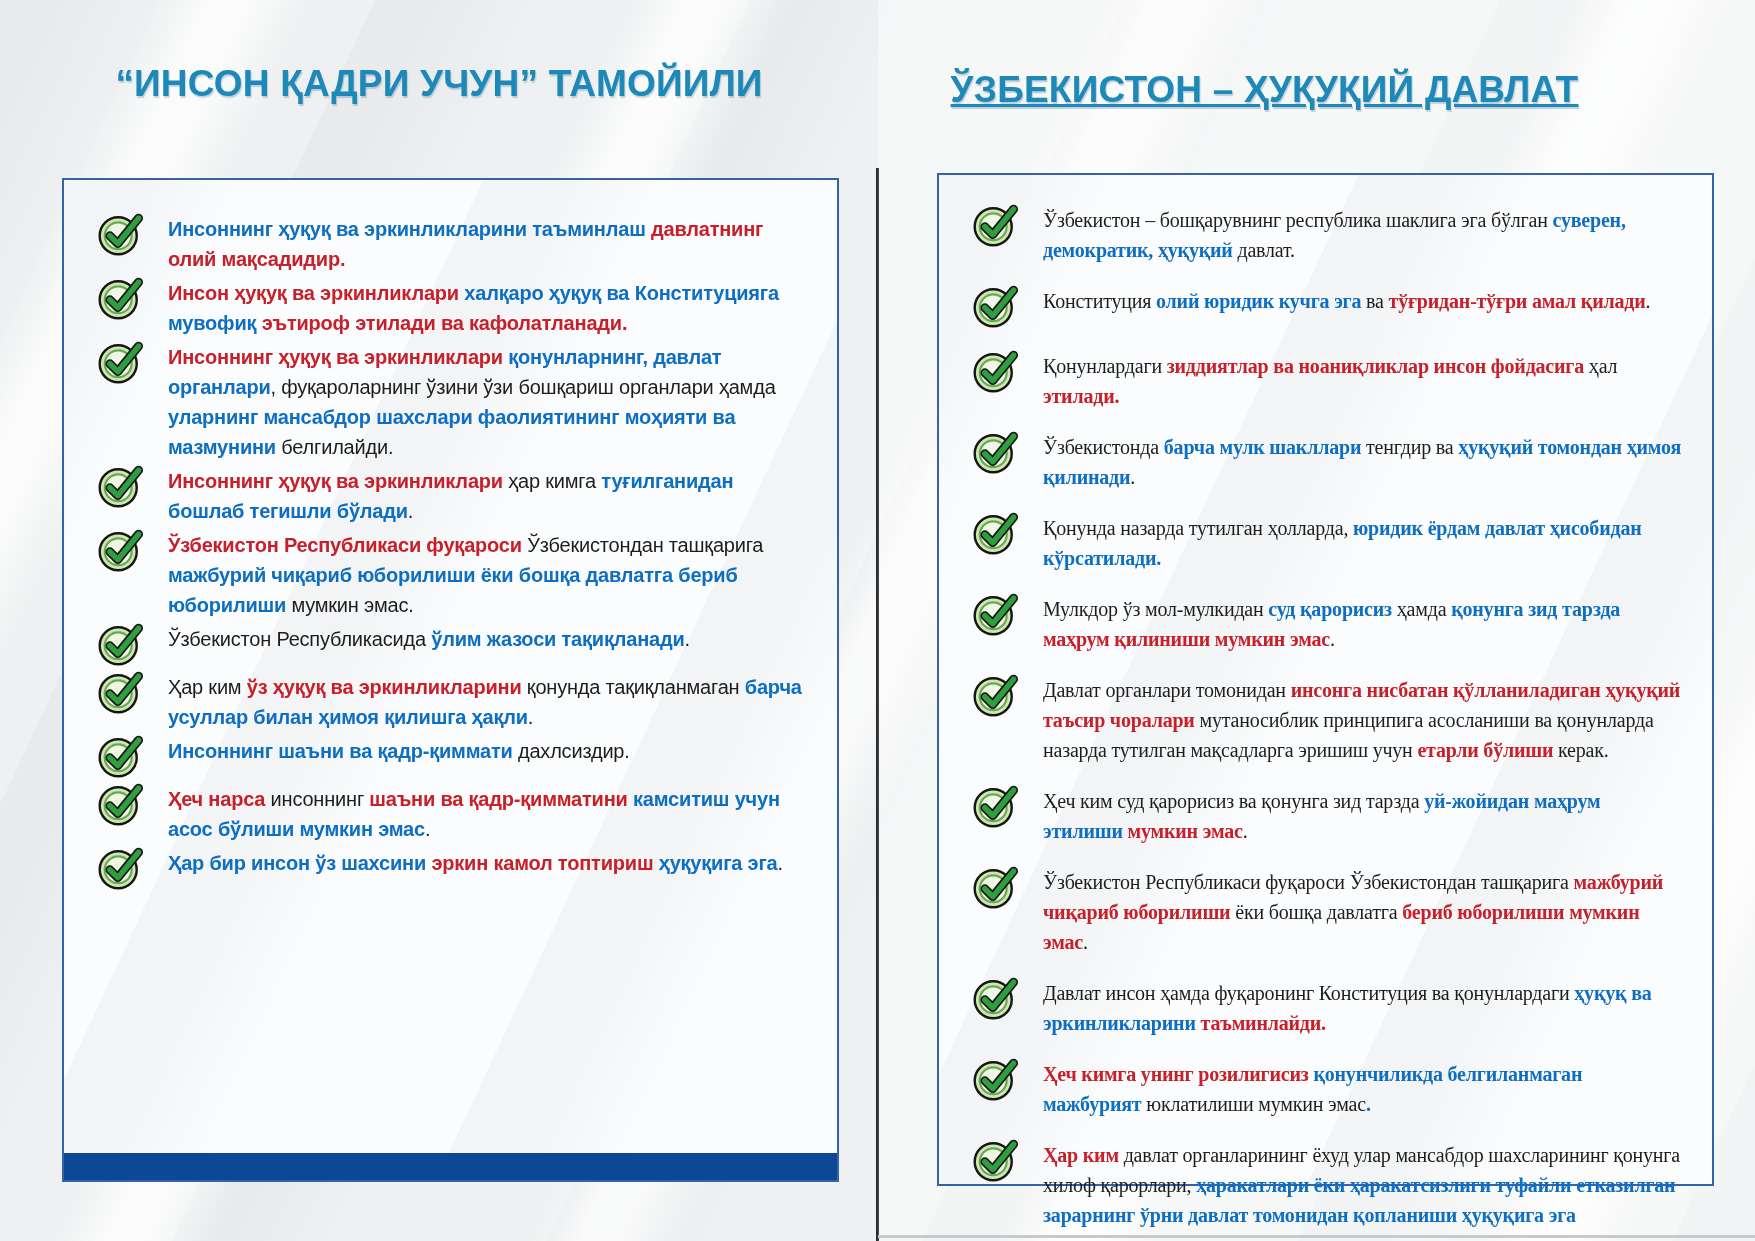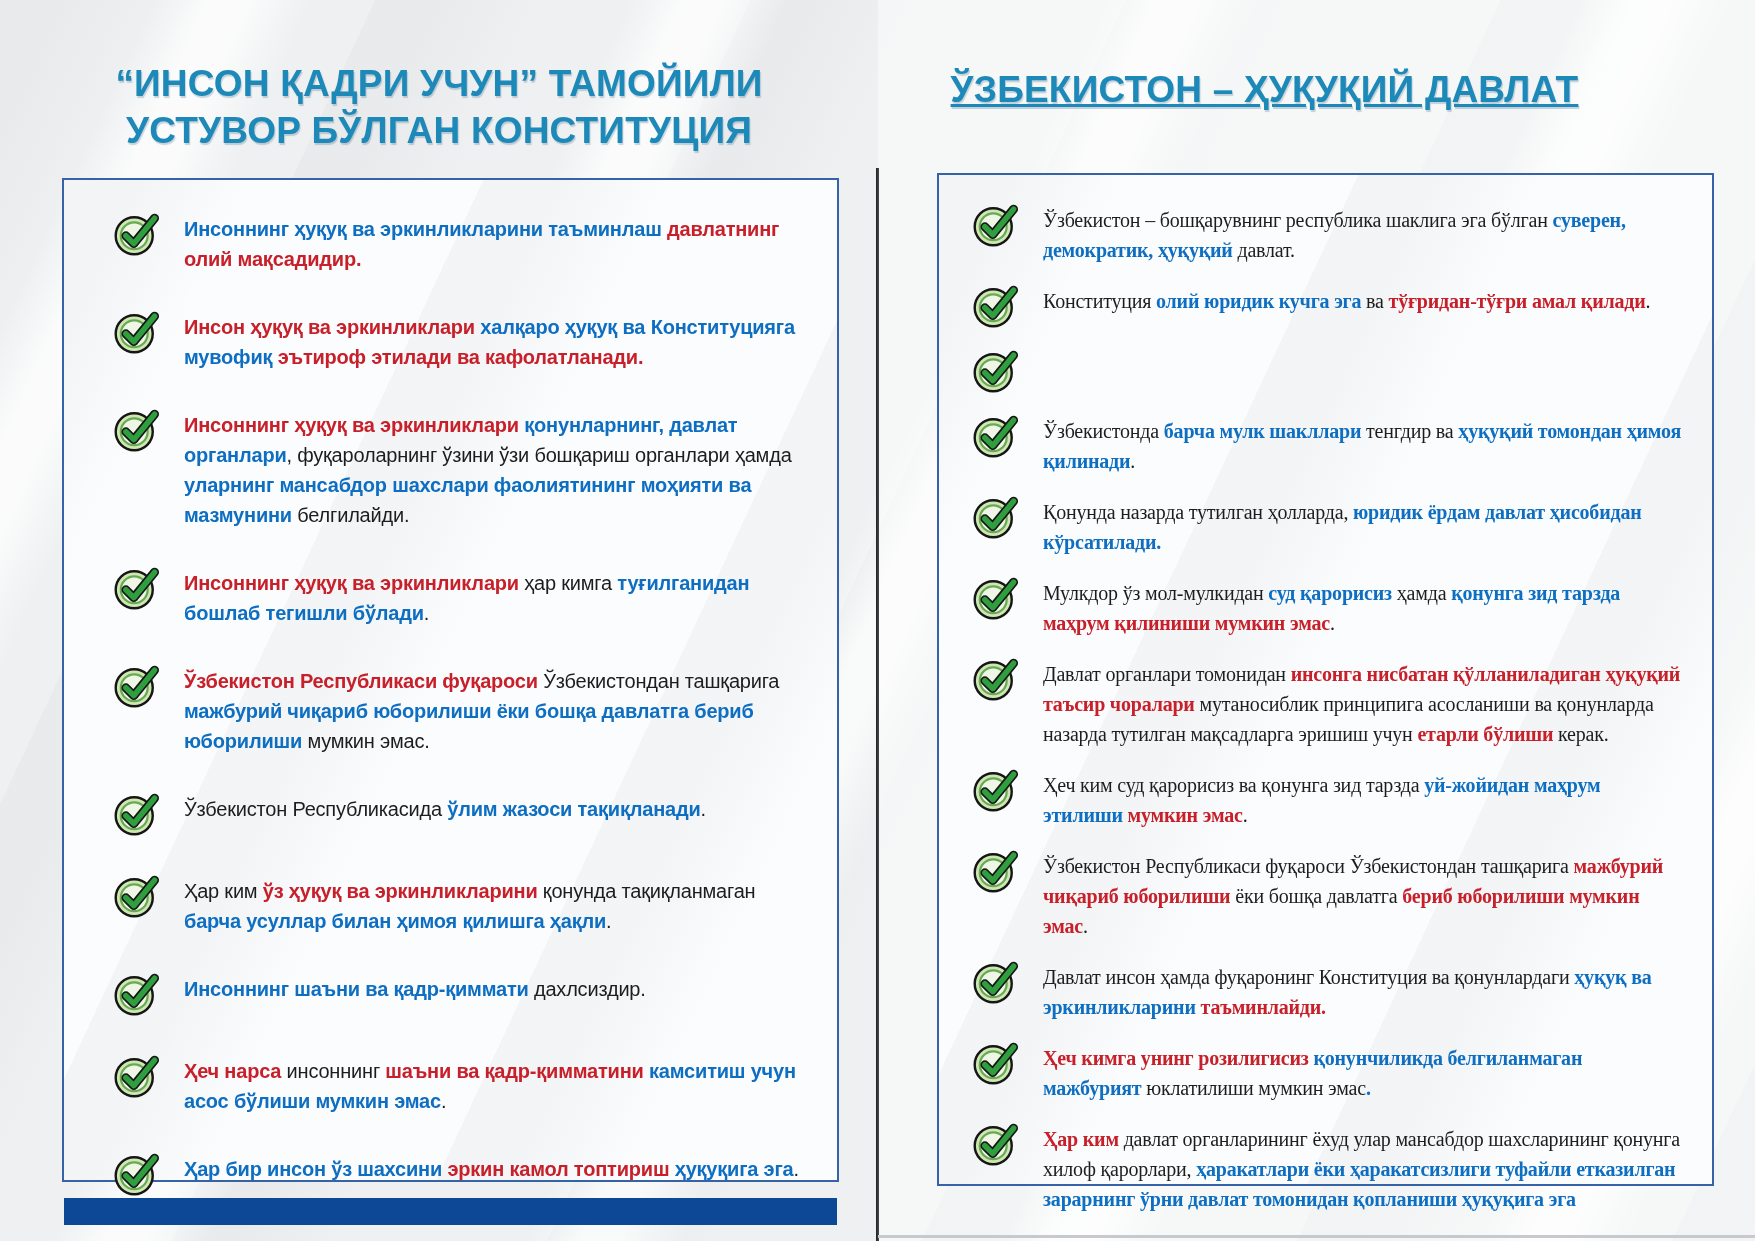--- a/index.html
+++ b/index.html
@@ -44,21 +44,21 @@
     display:flex;flex-direction:column;box-sizing:border-box;
     background-image:repeating-linear-gradient(115deg,
       rgba(236,238,240,.55) 0px, rgba(236,238,240,.55) 70px,
       rgba(255,255,255,0) 170px, rgba(255,255,255,0) 380px);
   }
   .panel.left{left:62px;top:178px;width:777px;height:1004px;}
   .panel.right{left:937px;top:173px;width:777px;height:1013px;font-family:Liberation Serif, serif;}
   .list{
     display:flex;flex-direction:column;flex:1 1 auto;box-sizing:border-box;
   }
-  .panel.left .list{padding:30px 34px 0 40px;gap:34px;}
+  .panel.left .list{padding:30px 34px 0 24px;}
   .panel.right .list{padding:26px 30px 0 24px;gap:17px;}
   .item{display:flex;align-items:flex-start;}
   .item svg{flex:0 0 auto;width:50px;height:50px;margin:-2px 22px 0 8px;}
   .item-text{
     flex:1 1 auto;font-size:20px;line-height:30px;letter-spacing:-0.2px;
     color:var(--dark,#1d1d1d);padding-top:4px;
   }
   .run-dark{color:var(--dark,#1d1d1d);font-weight:400;}
   .run-blue{color:var(--blue,#0d6ec2);font-weight:700;}
   .run-red{color:var(--red,#c8202a);font-weight:700;}
@@ -69,21 +69,20 @@
 </head>
 <body>
 
 <div class="bg-streaks"></div>
 <div class="half-right-tint"></div>
 <div class="divider"></div>
 <div class="right-bottom-edge"></div>
 
 <div class="page-title left">
   <div>“ИНСОН ҚАДРИ УЧУН” ТАМОЙИЛИ</div>
-  <div>УСТУВОР БЎЛГАН КОНСТИТУЦИЯ</div>
 </div>
 
 <div class="page-title right">
   <div>ЎЗБЕКИСТОН – ҲУҚУҚИЙ ДАВЛАТ</div>
 </div>
 
 <div class="panel left">
   <div class="list" id="left-list">
       <div class="item">
         <svg viewBox="0 0 54 54">
@@ -199,20 +198,21 @@
         </svg>
         <div class="item-text"><span class="run-dark">Конституция </span><span class="run-blue">олий юридик кучга эга </span><span class="run-dark">ва </span><span class="run-red">тўғридан-тўғри амал қилади</span><span class="run-dark">.</span></div>
       </div>
       <div class="item">
         <svg viewBox="0 0 54 54">
           <circle cx="24" cy="30" r="20" fill="#cfe7b2" stroke="#161616" stroke-width="2.6"></circle>
           <circle cx="24" cy="30" r="14.5" fill="#eff6e6" stroke="#67aa53" stroke-width="2.4"></circle>
           <path d="M15 30 L23.5 38.5 L46 11" fill="none" stroke="#161616" stroke-width="9.6" stroke-linecap="round" stroke-linejoin="round"></path>
           <path d="M15 30 L23.5 38.5 L46 11" fill="none" stroke="#2f9e3f" stroke-width="6" stroke-linecap="round" stroke-linejoin="round"></path>
         </svg>
+        <div class="item-text"><span class="run-dark">Қонунлардаги </span><span class="run-red">зиддиятлар ва ноаниқликлар инсон фойдасига </span><span class="run-dark">ҳал </span><span class="run-red">этилади.</span></div>
       </div>
       <div class="item">
         <svg viewBox="0 0 54 54">
           <circle cx="24" cy="30" r="20" fill="#cfe7b2" stroke="#161616" stroke-width="2.6"></circle>
           <circle cx="24" cy="30" r="14.5" fill="#eff6e6" stroke="#67aa53" stroke-width="2.4"></circle>
           <path d="M15 30 L23.5 38.5 L46 11" fill="none" stroke="#161616" stroke-width="9.6" stroke-linecap="round" stroke-linejoin="round"></path>
           <path d="M15 30 L23.5 38.5 L46 11" fill="none" stroke="#2f9e3f" stroke-width="6" stroke-linecap="round" stroke-linejoin="round"></path>
         </svg>
         <div class="item-text"><span class="run-dark">Ўзбекистонда </span><span class="run-blue">барча мулк шакллари </span><span class="run-dark">тенгдир ва </span><span class="run-blue">ҳуқуқий томондан ҳимоя қилинади</span><span class="run-dark">.</span></div>
       </div>

